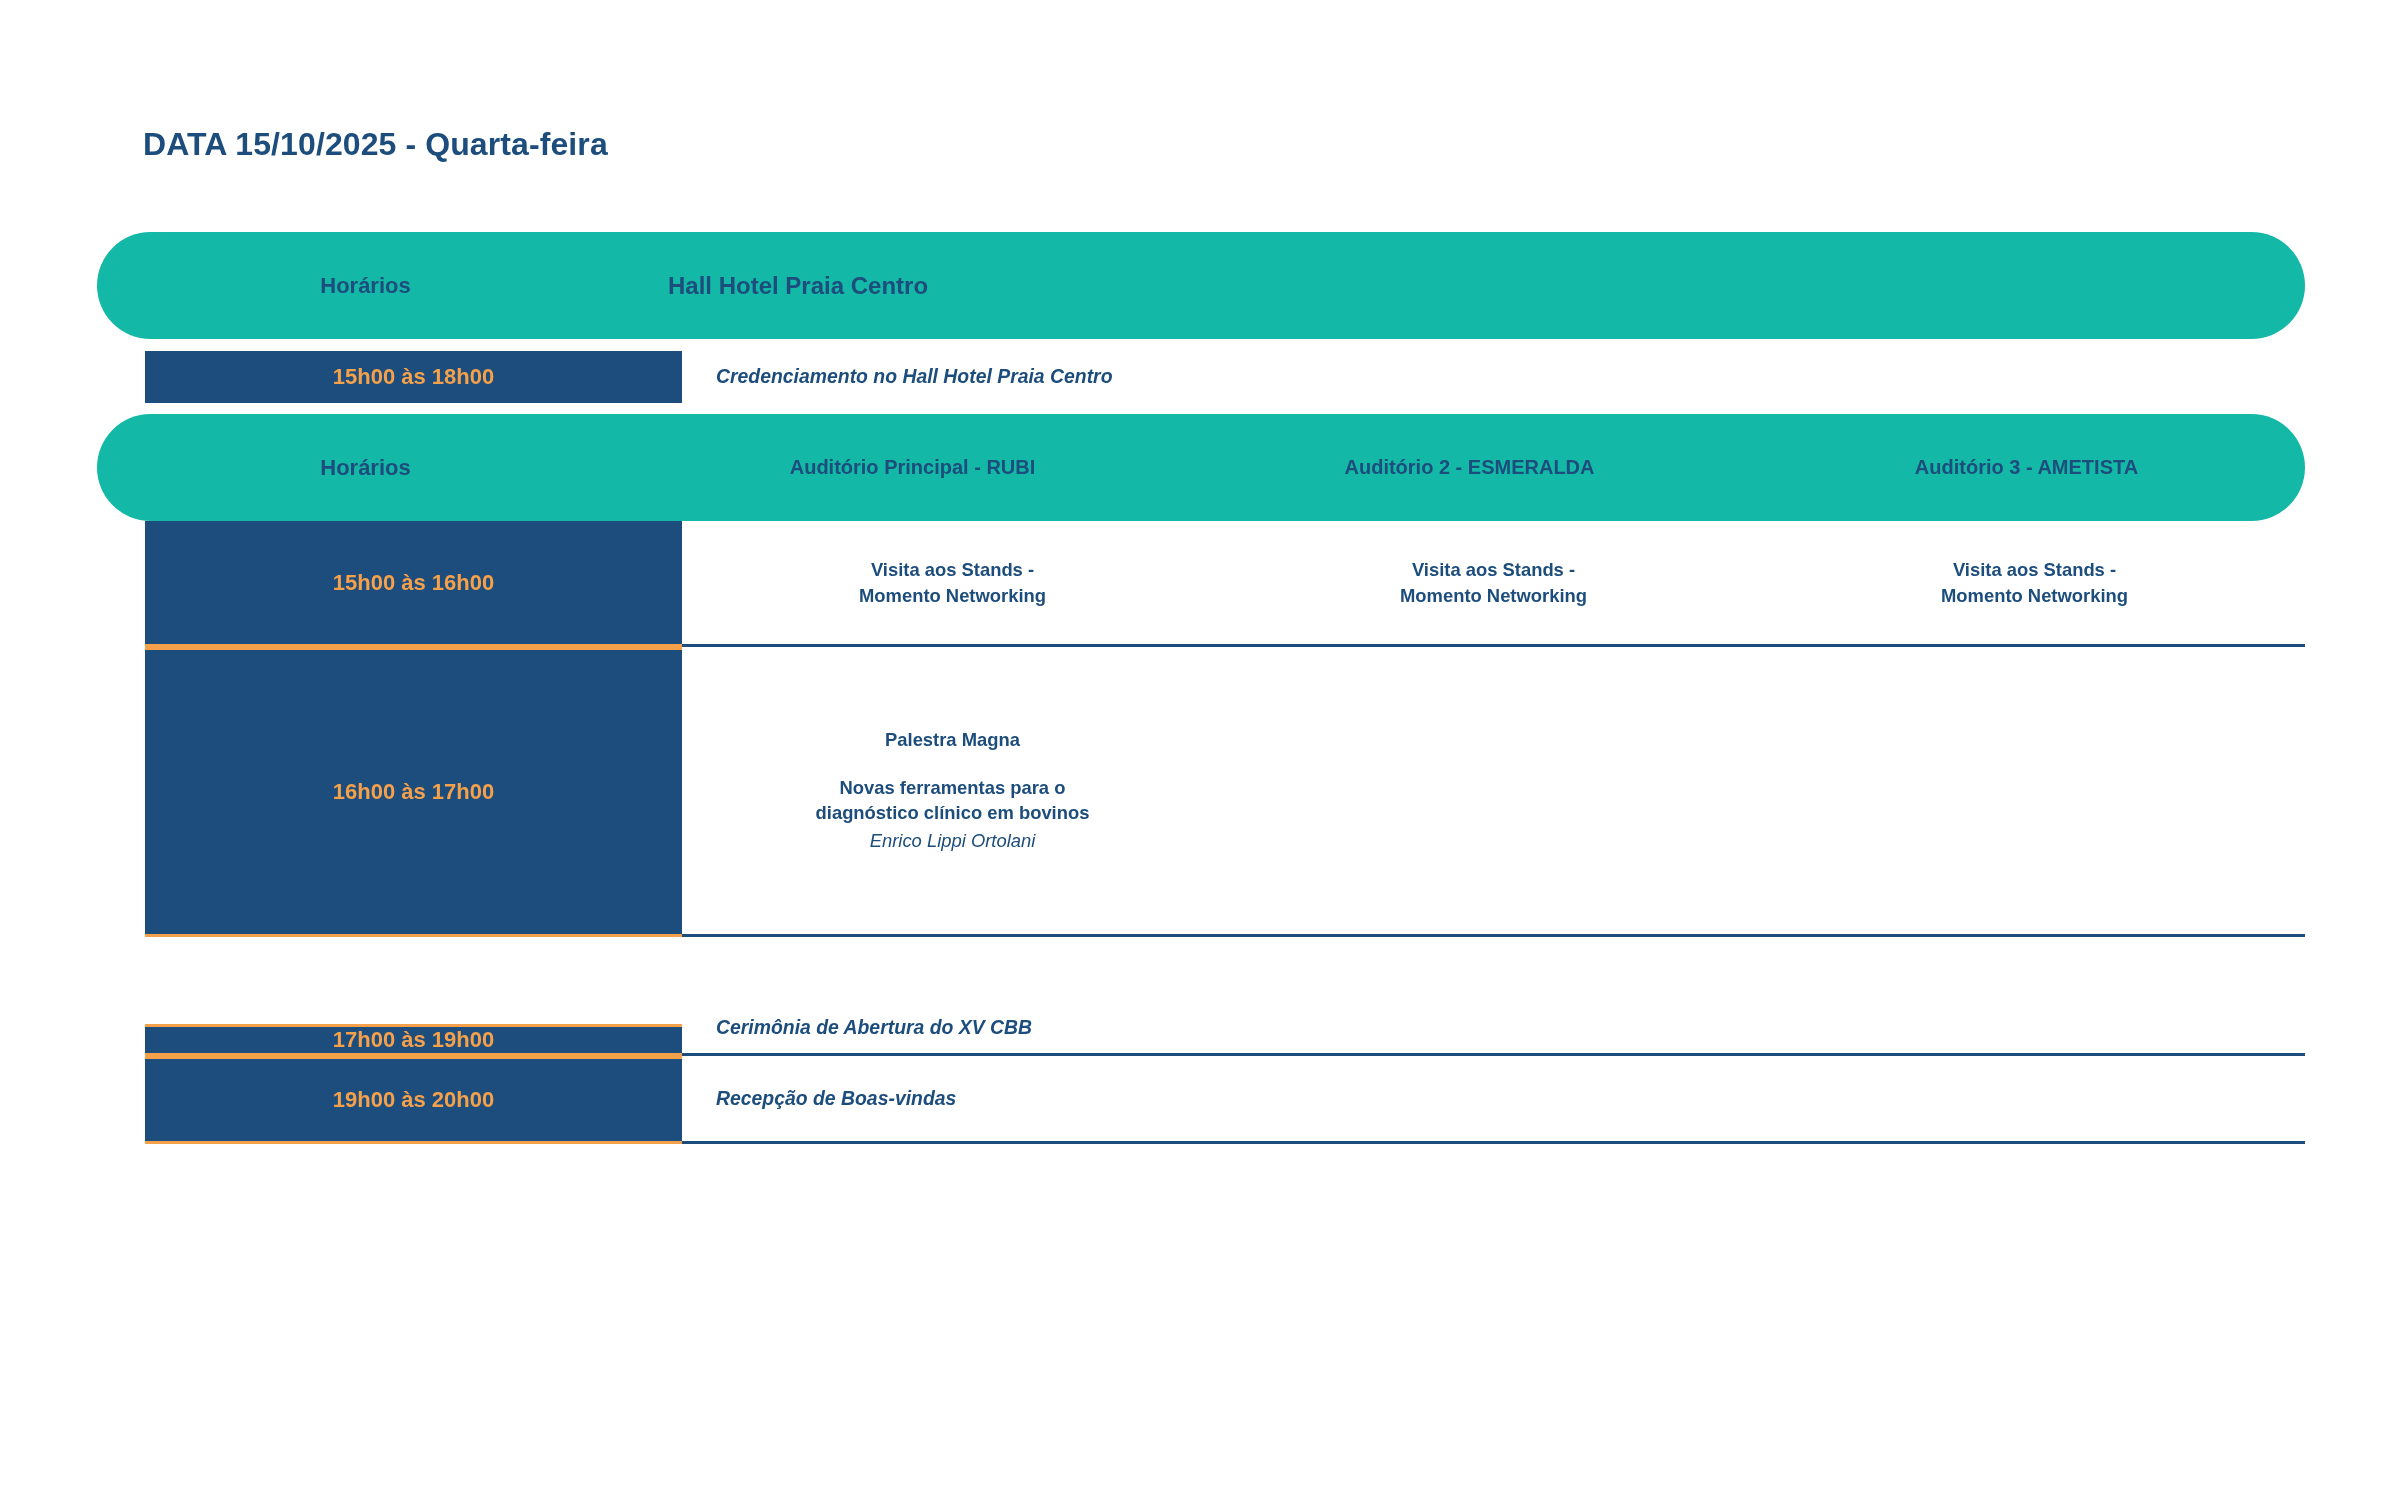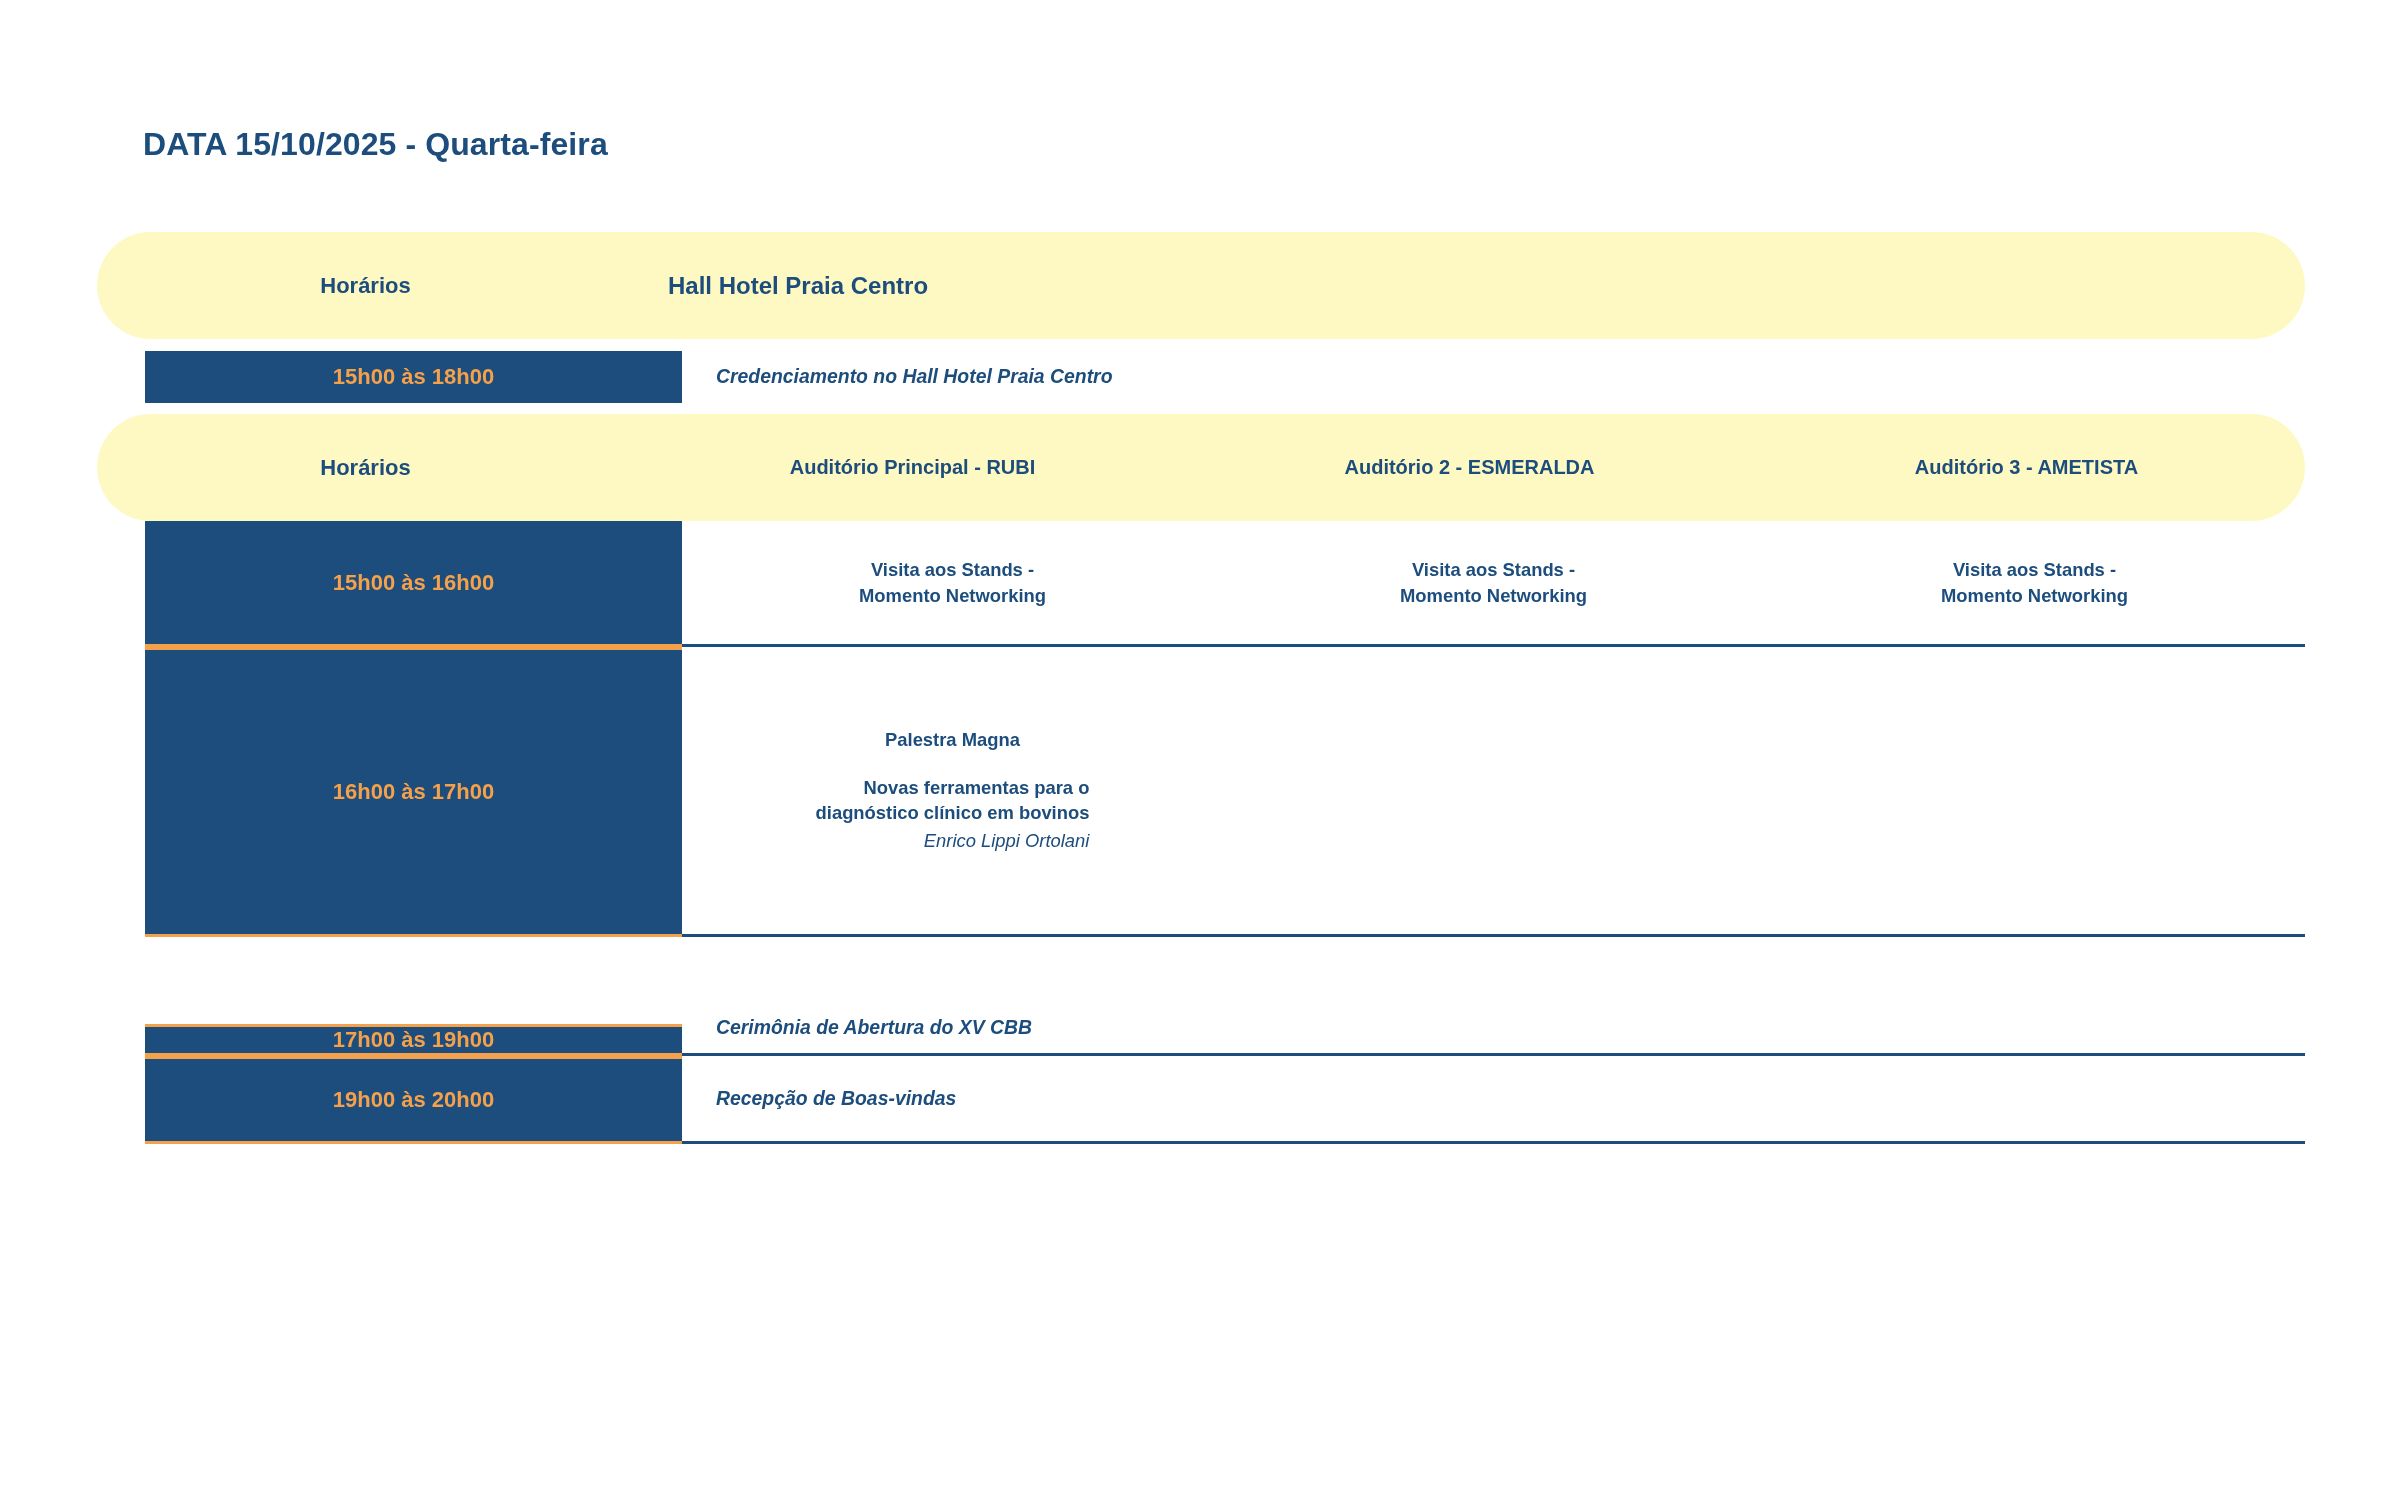--- a/index.html
+++ b/index.html
@@ -36,21 +36,21 @@
   .schedule {
     position: absolute;
     left: 97px;
     top: 232px;
     width: 2208px;
   }
 
   
   .header-bar {
     position: relative;
-    background: #fef9c3;
+    background: #14b8a6;
     border-radius: 58px;
     height: 107px;
     display: flex;
     align-items: center;
     width: 2208px;
     box-sizing: border-box;
   }
   .header-bar .col-time {
     width: 537px;
     flex: 0 0 537px;
@@ -107,21 +107,21 @@
     box-sizing: border-box;
     border-bottom: 3.4px solid #1c4d7c;
   }
 
   .cell {
     flex: 1 1 0;
     display: flex;
     flex-direction: column;
     justify-content: center;
     align-items: center;
-    text-align: right;
+    text-align: center;
     color: #1c4d7c;
     font-weight: bold;
     font-size: 18.4px;
     line-height: 1.38;
     padding: 12.6px 11.6px;
     box-sizing: border-box;
   }
   .cell.wide {
     flex: 1 1 0;
     align-items: flex-start;

